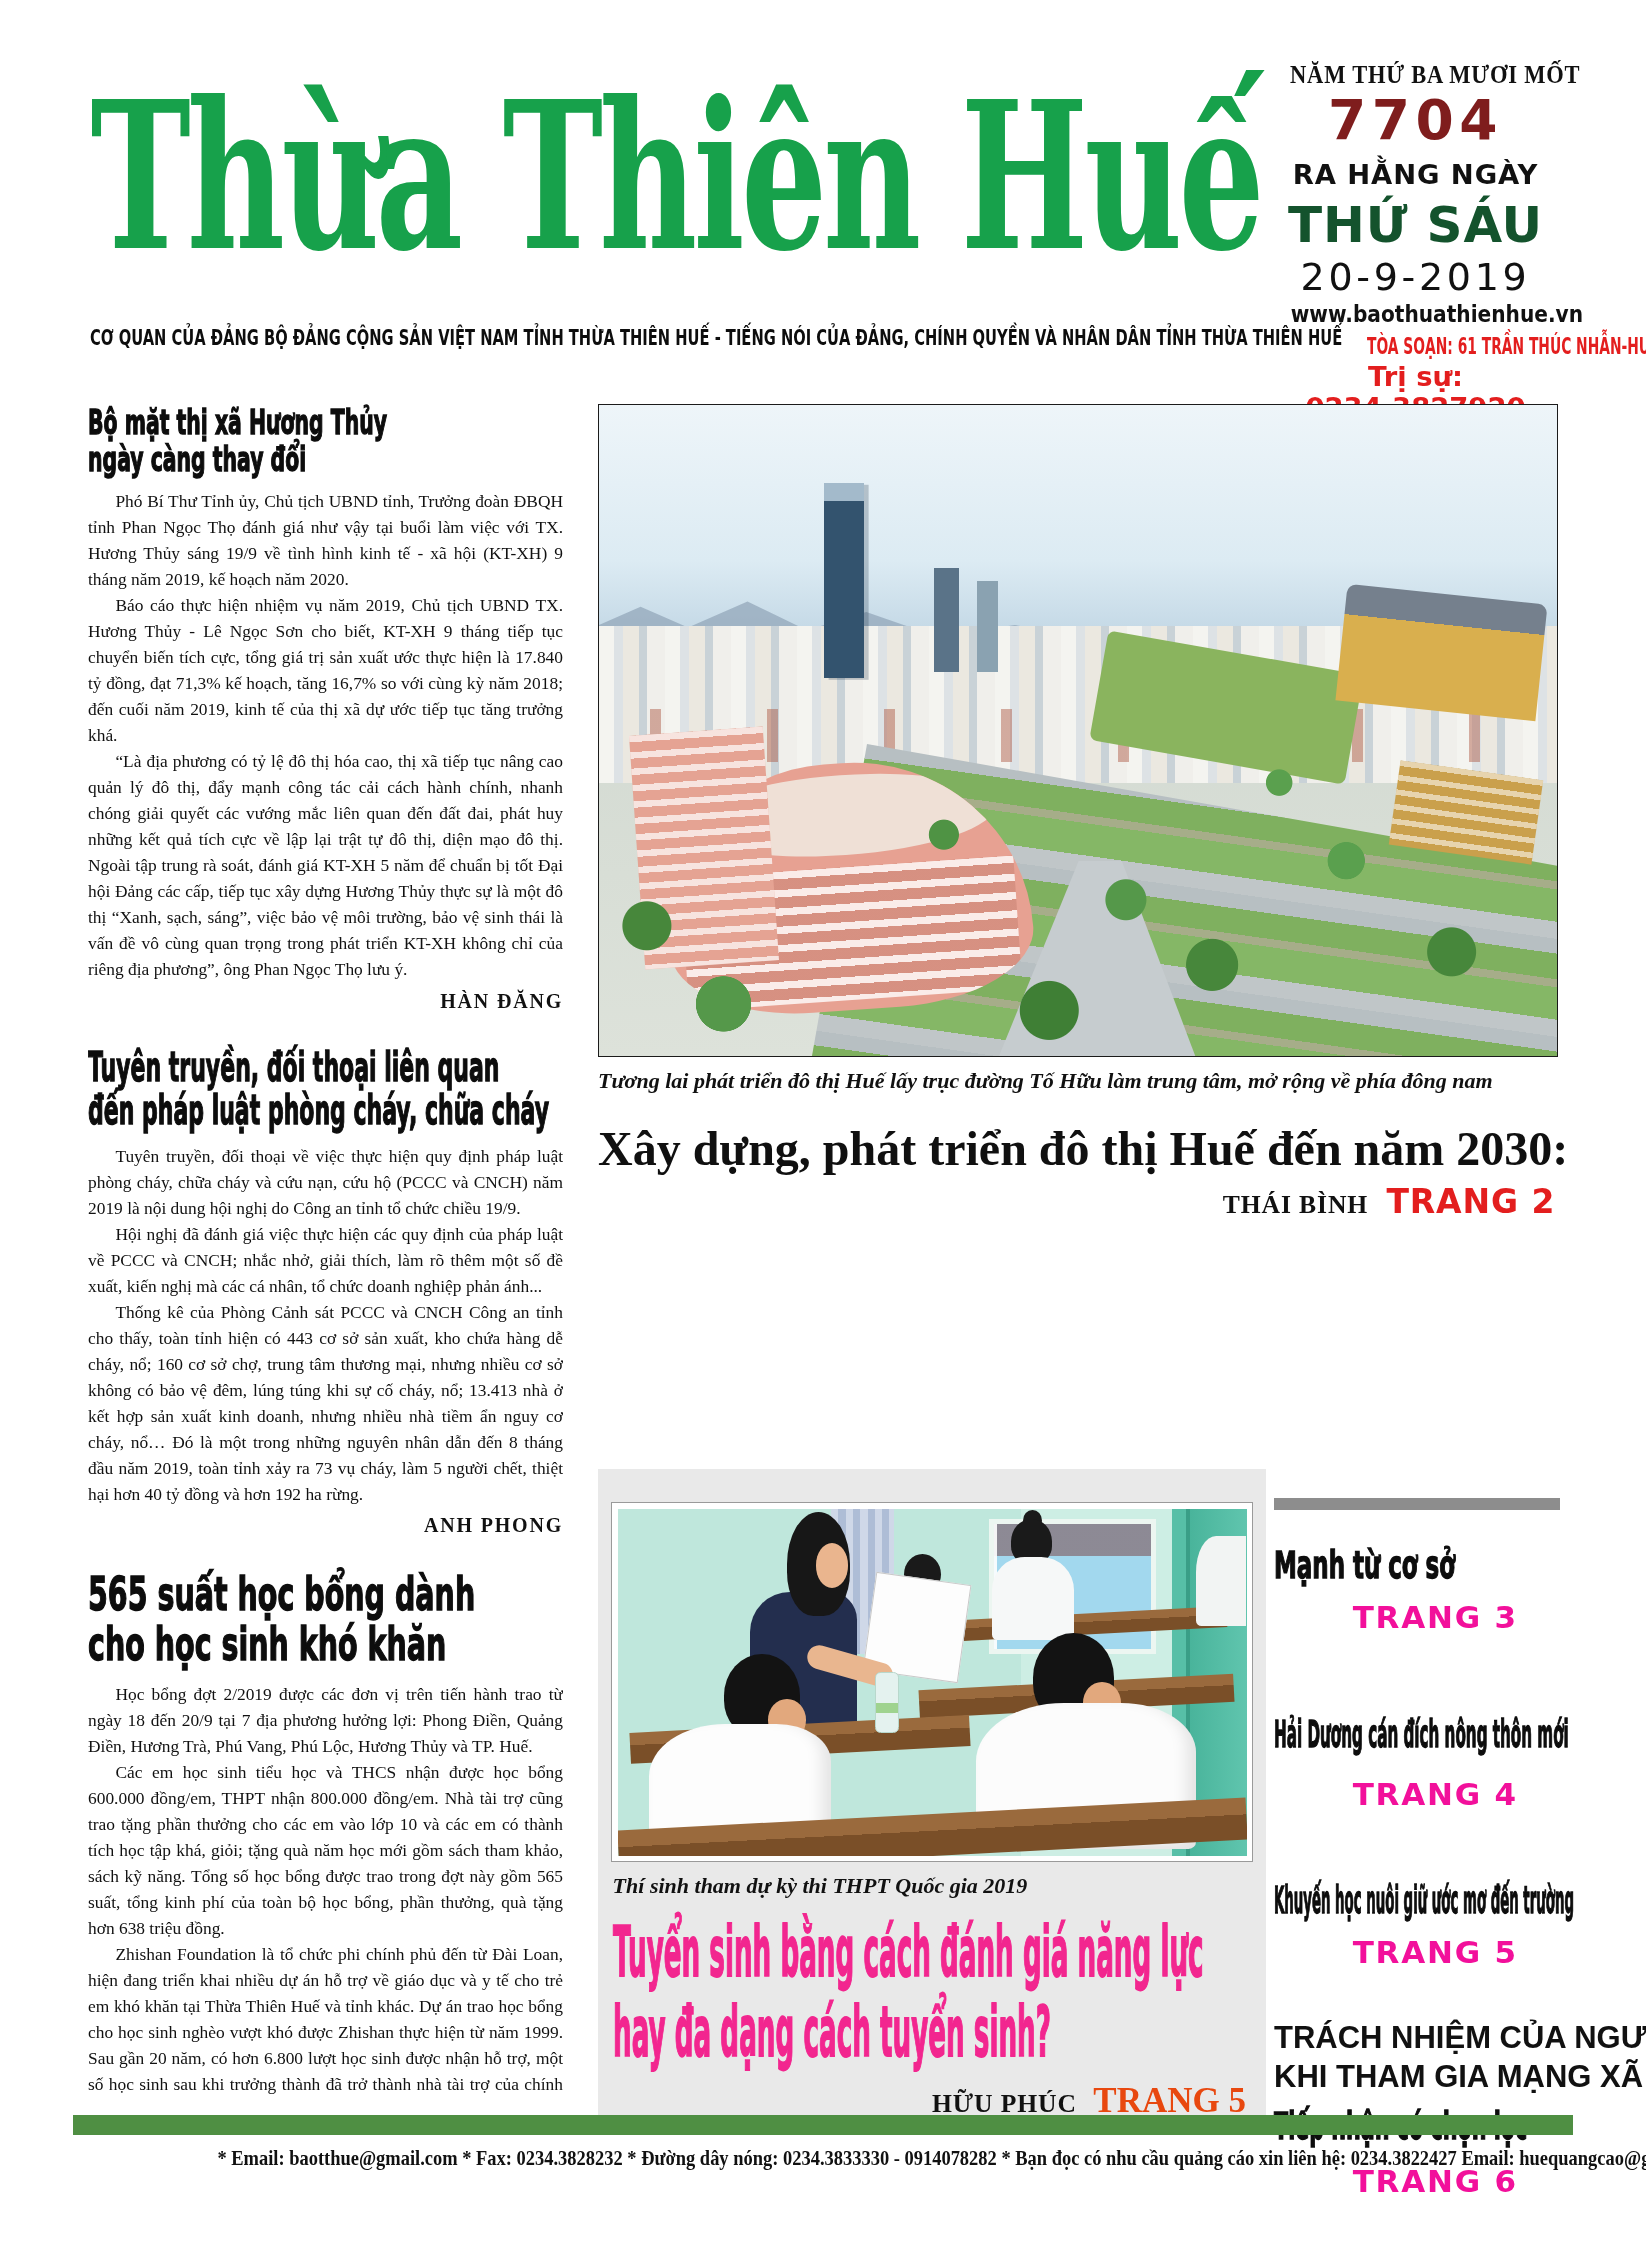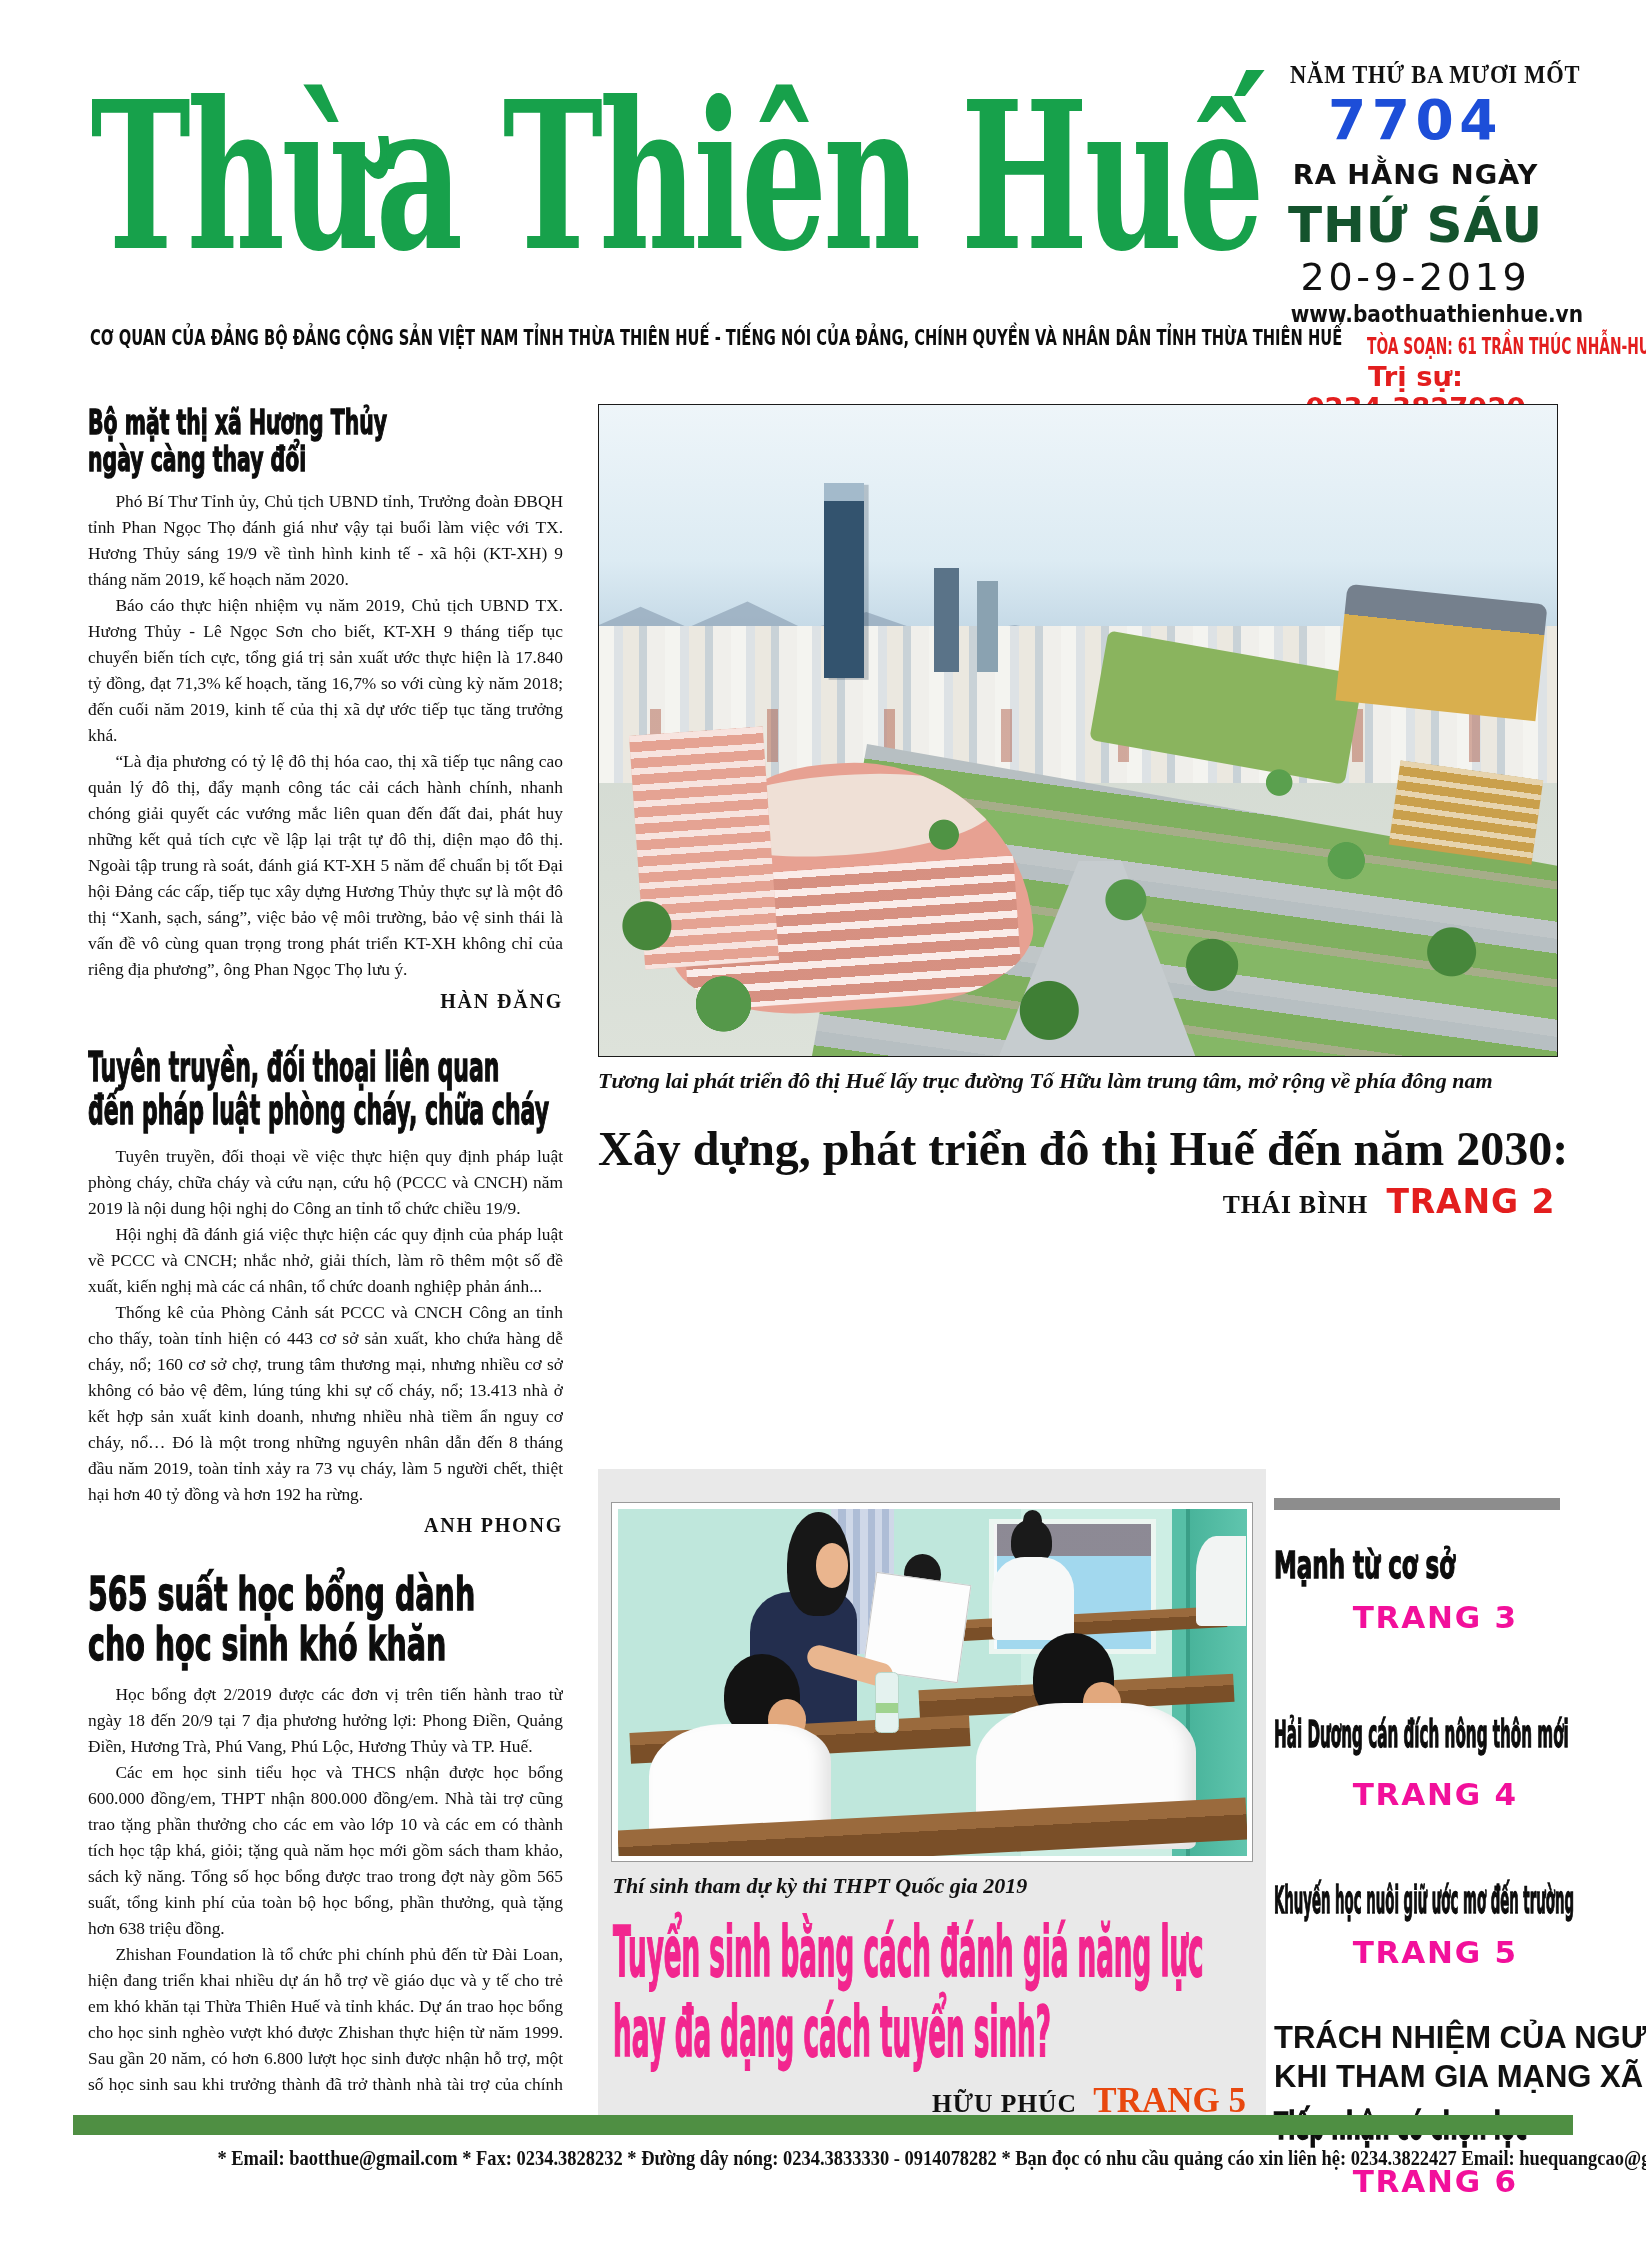--- a/index.html
+++ b/index.html
@@ -15,21 +15,21 @@
   .logo-wrap{position:absolute;left:88px;top:48px;width:1171px;height:267px;overflow:visible;}
   .logo{font-family:"DejaVu Serif",serif;font-weight:bold;font-size:205px;line-height:256px;
         color:#17a14b;letter-spacing:-5.5px;padding-left:3.7px;}
   .tagline-wrap{position:absolute;left:90px;top:325px;width:1248px;}
   .tagline{font-family:"DejaVu Sans",sans-serif;font-weight:bold;font-size:22px;color:#0d0d0d;}
 
   .info-box{position:absolute;left:1270px;top:60px;width:291px;text-align:center;}
   .info-year-wrap{width:100%;}
   .info-year{font-family:"Liberation Serif",serif;font-weight:bold;font-size:25.6px;letter-spacing:0.9px;}
   .info-issue{font-family:"DejaVu Sans",sans-serif;font-weight:bold;font-size:55px;line-height:53px;
-              color:#1d4ed8;letter-spacing:5.5px;margin-top:3.7px;}
+              color:#7f1d1d;letter-spacing:5.5px;margin-top:3.7px;}
   .info-freq{font-family:"DejaVu Sans",sans-serif;font-weight:bold;font-size:27.4px;margin-top:12.8px;letter-spacing:0.9px;}
   .info-weekday{font-family:"DejaVu Sans",sans-serif;font-weight:bold;font-size:50px;line-height:55px;
                 color:#14532d;margin-top:7.3px;letter-spacing:0.9px;}
   .info-date{font-family:"DejaVu Sans",sans-serif;font-size:38px;line-height:42px;letter-spacing:3.7px;margin-top:3px;}
   .info-site-wrap{width:100%;margin-top:3.7px;}
   .info-site{font-family:"DejaVu Sans",sans-serif;font-weight:bold;font-size:23px;}
   .info-addr-wrap{width:100%;margin-top:5.5px;}
   .info-addr{font-family:"DejaVu Sans",sans-serif;font-weight:bold;font-size:23px;color:#e31e1e;}
   .info-phone{font-family:"DejaVu Sans",sans-serif;font-weight:bold;font-size:27.4px;color:#e31e1e;margin-top:1.8px;}
 

